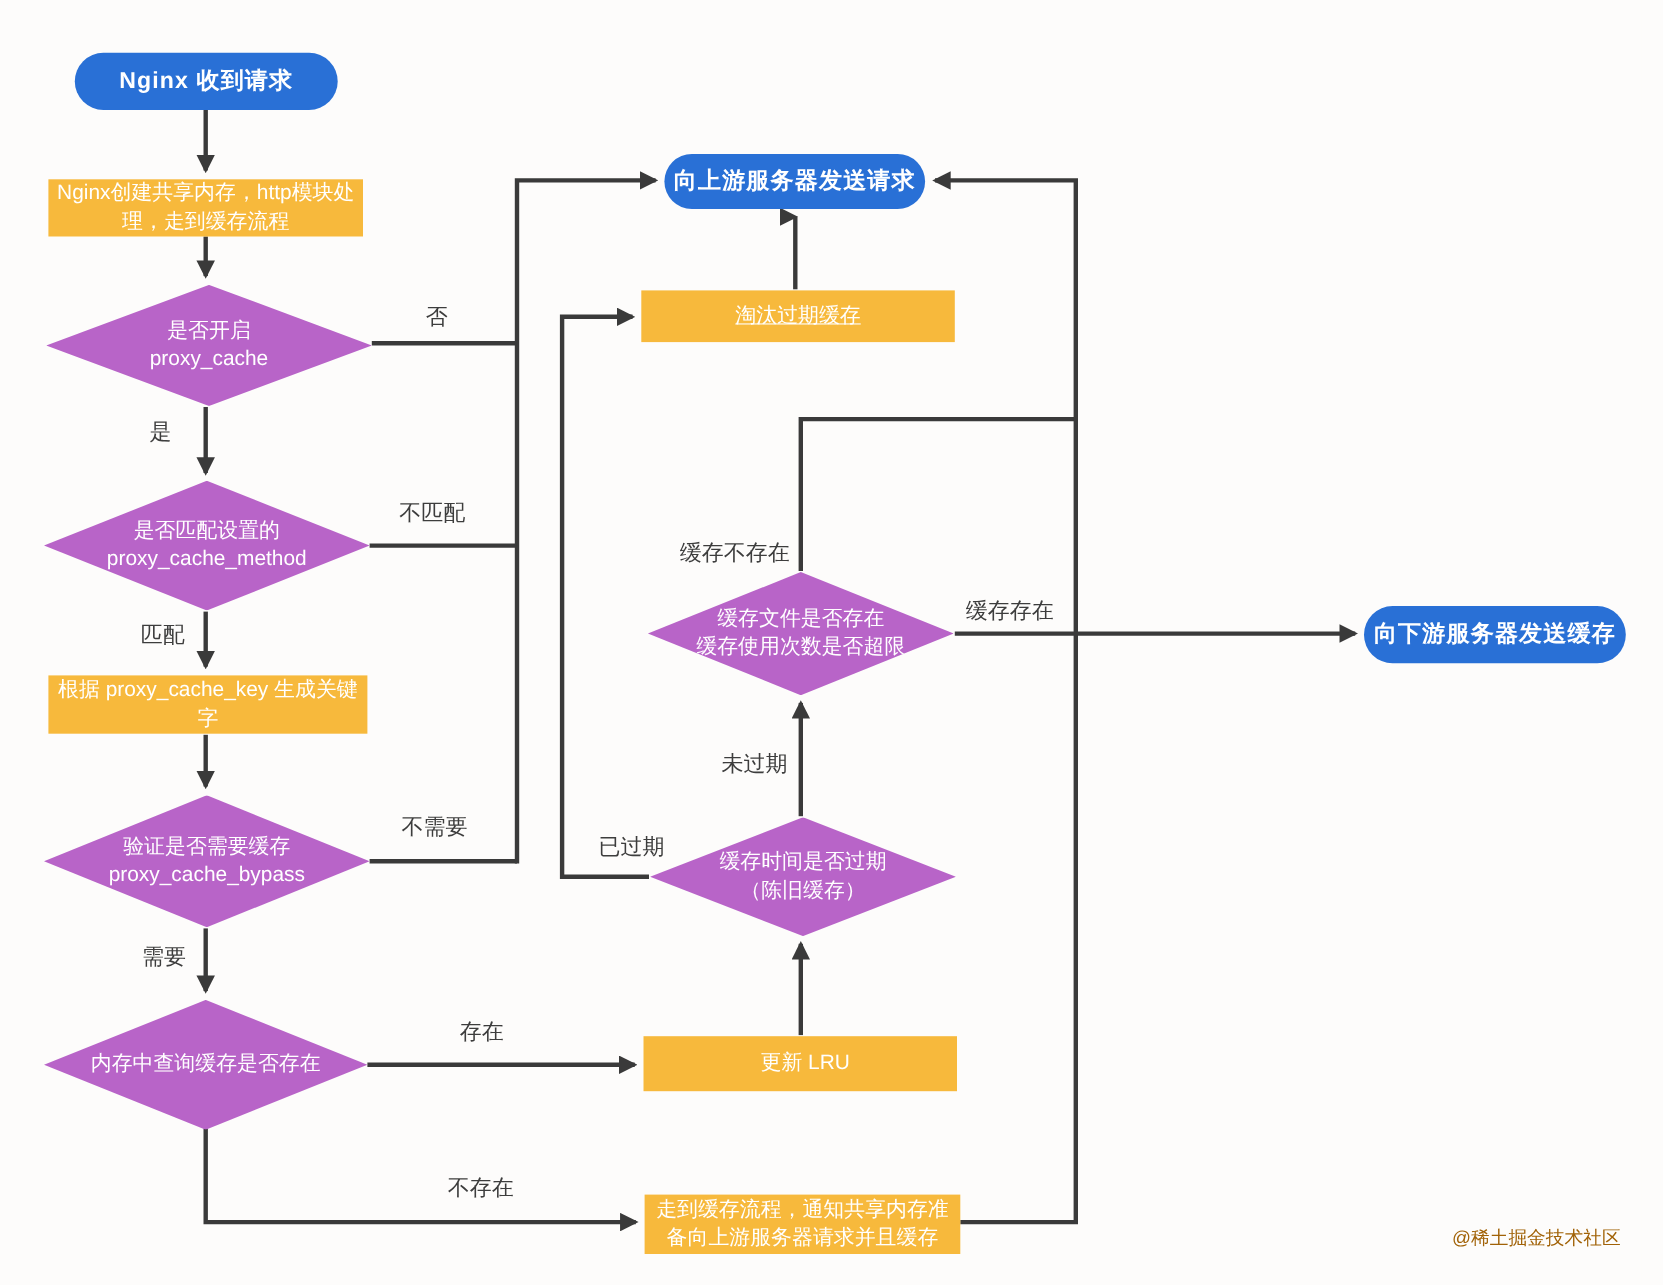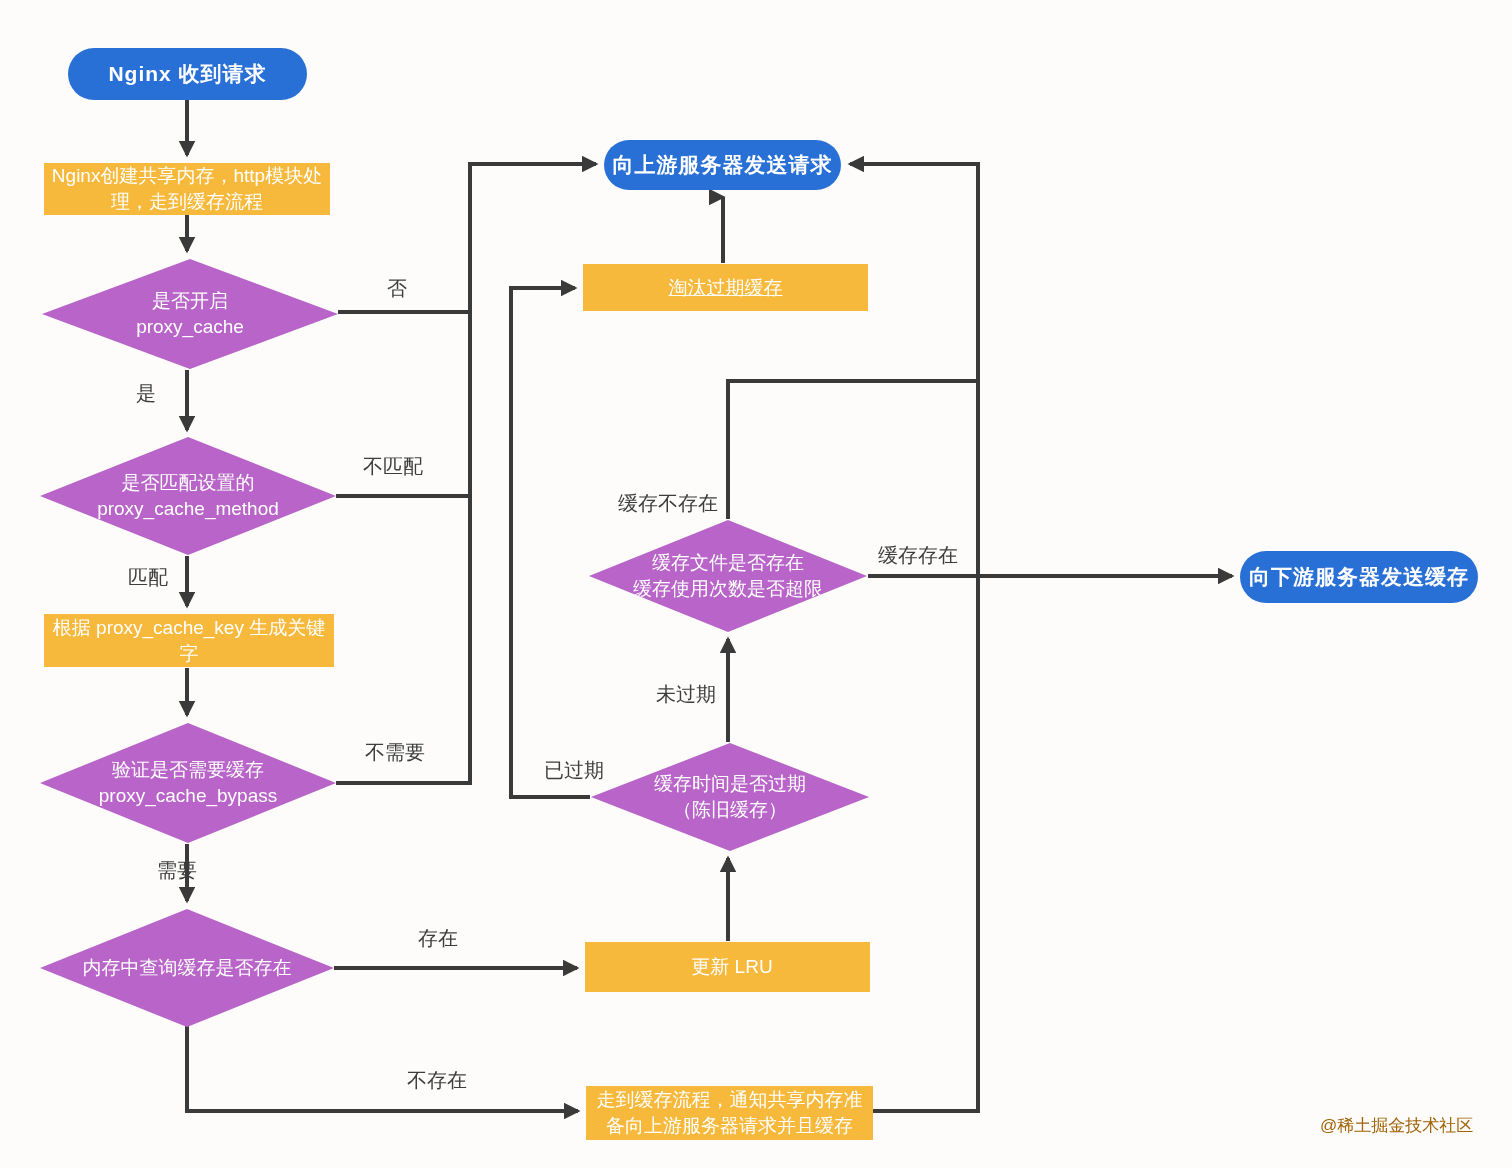--- a/index.html
+++ b/index.html
@@ -130,21 +130,21 @@
   <div class="elabel" style="left:397px; top:288px;">否</div>
 
   <div class="elabel" style="left:146px; top:393px;">是</div>
 
   <div class="elabel" style="left:393px; top:466px;font-family:Liberation Serif, serif;">不匹配</div>
 
   <div class="elabel" style="left:148px; top:577px;">匹配</div>
 
   <div class="elabel" style="left:395px; top:752px;">不需要</div>
 
-  <div class="elabel" style="left:149px; top:870px;margin-left:28px;">需要</div>
+  <div class="elabel" style="left:149px; top:870px;">需要</div>
 
   <div class="elabel" style="left:438px; top:938px;">存在</div>
 
   <div class="elabel" style="left:437px; top:1080px;">不存在</div>
 
   <div class="elabel" style="left:668px; top:503px;">缓存不存在</div>
 
   <div class="elabel" style="left:918px; top:555px;">缓存存在</div>
 
   <div class="elabel" style="left:686px; top:694px;">未过期</div>

